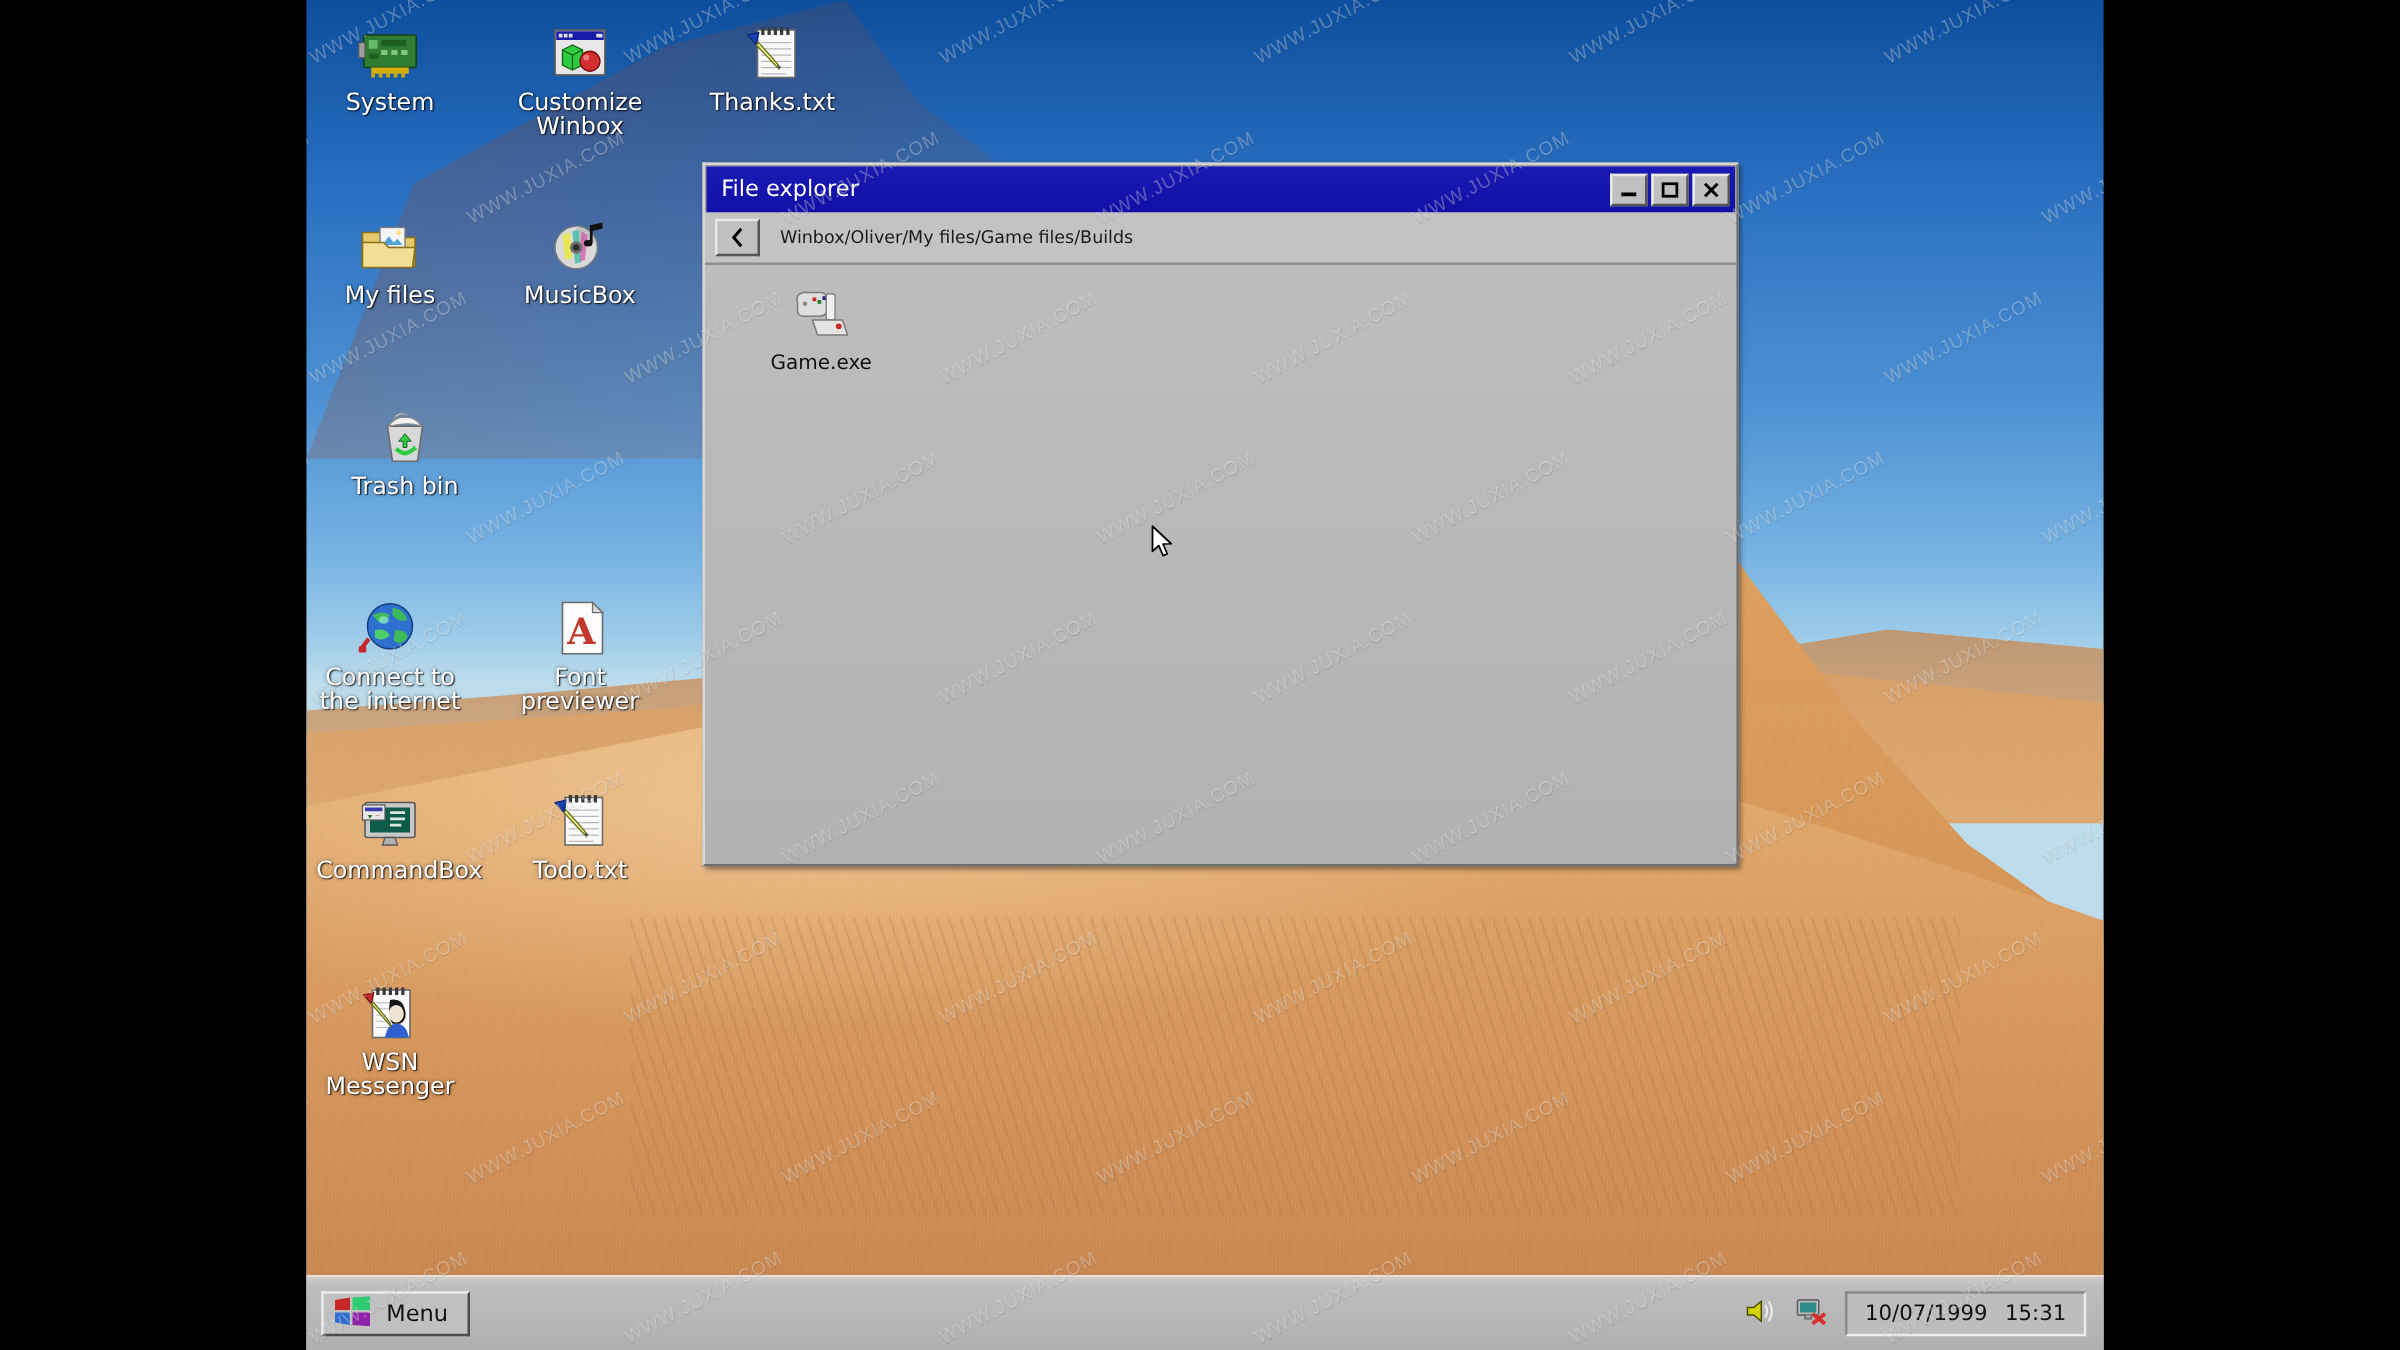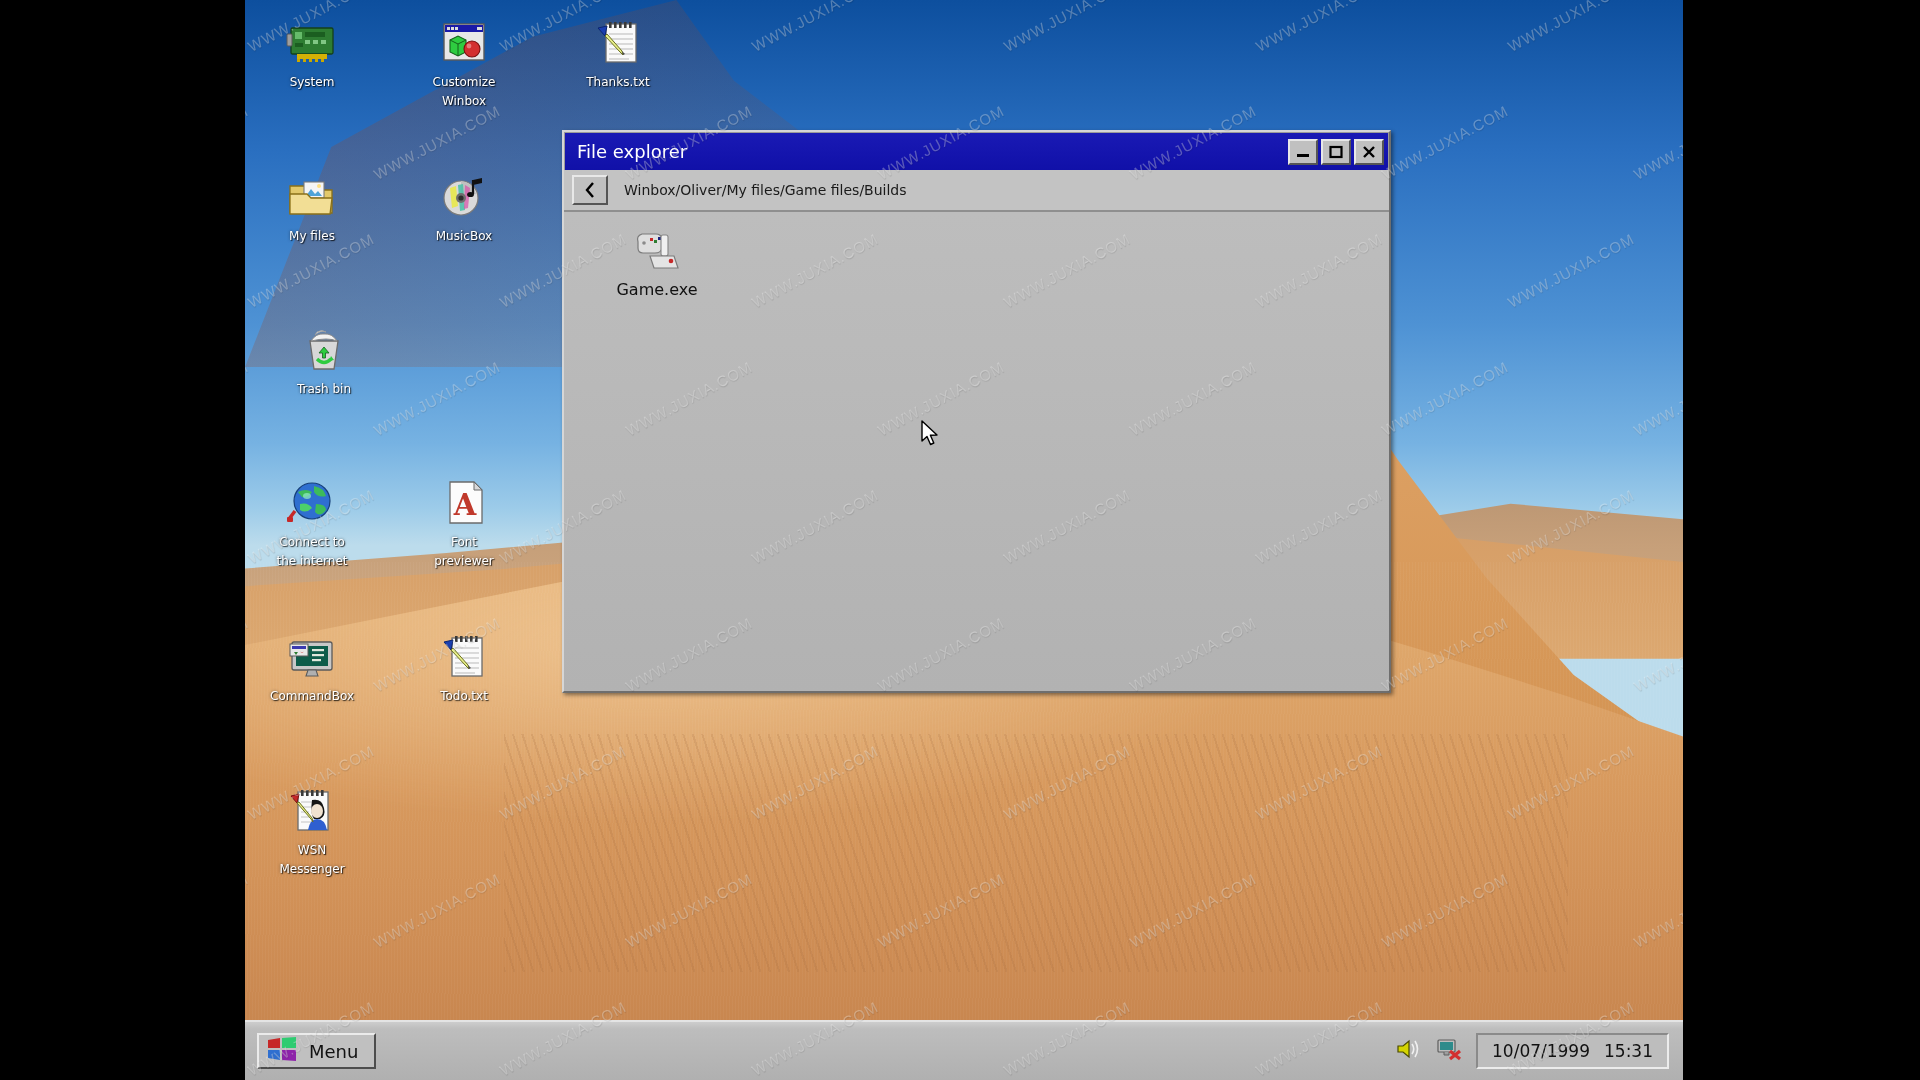--- a/index.html
+++ b/index.html
@@ -130,21 +130,21 @@
     text-align: center;
     cursor: default;
   }
   .dicon .glyph {
     width: 52px; height: 50px;
     margin: 0 auto 5px auto;
     position: relative;
   }
   .dicon .lbl {
     font-family: "DejaVu Sans", sans-serif;
-    font-size: 12px;
+    font-size: 19px;
     line-height: 19px;
     color: #ffffff;
     text-shadow: 1px 1px 1px rgba(0,0,0,.75), 0 0 3px rgba(0,0,0,.5);
   }
 
   
   #fileexp {
     position: absolute;
     left: 317px;
     top: 130px;

